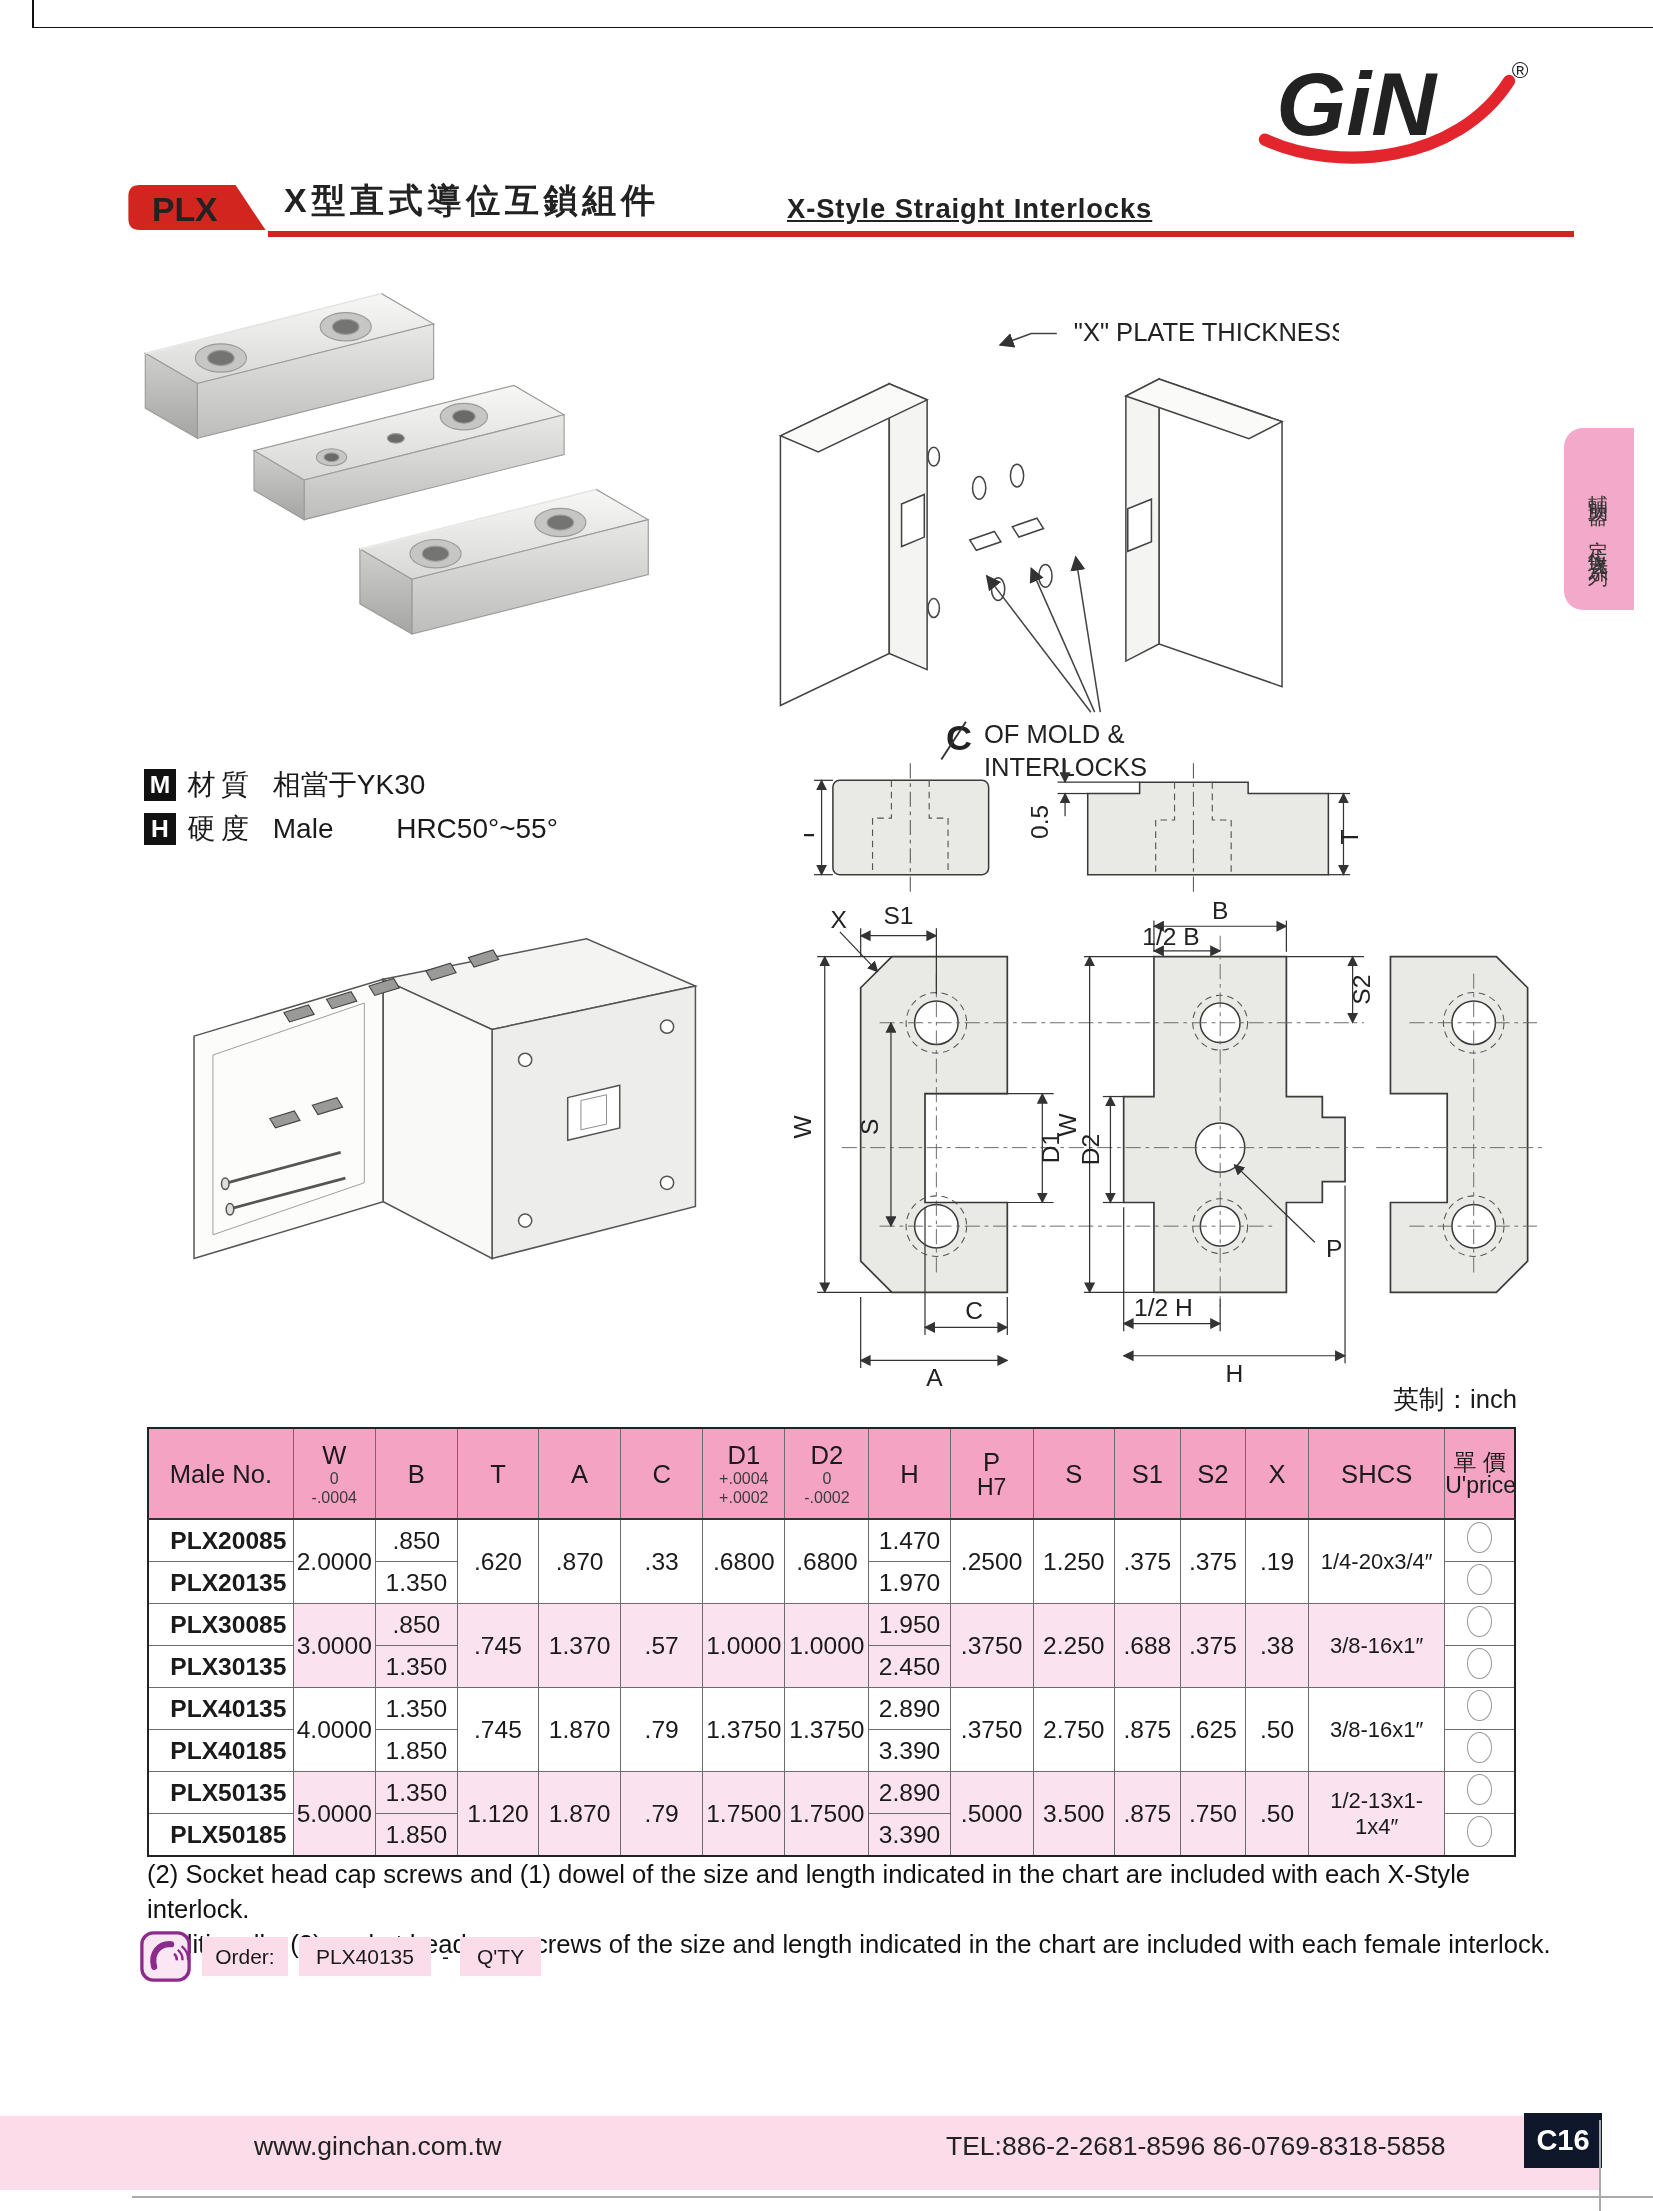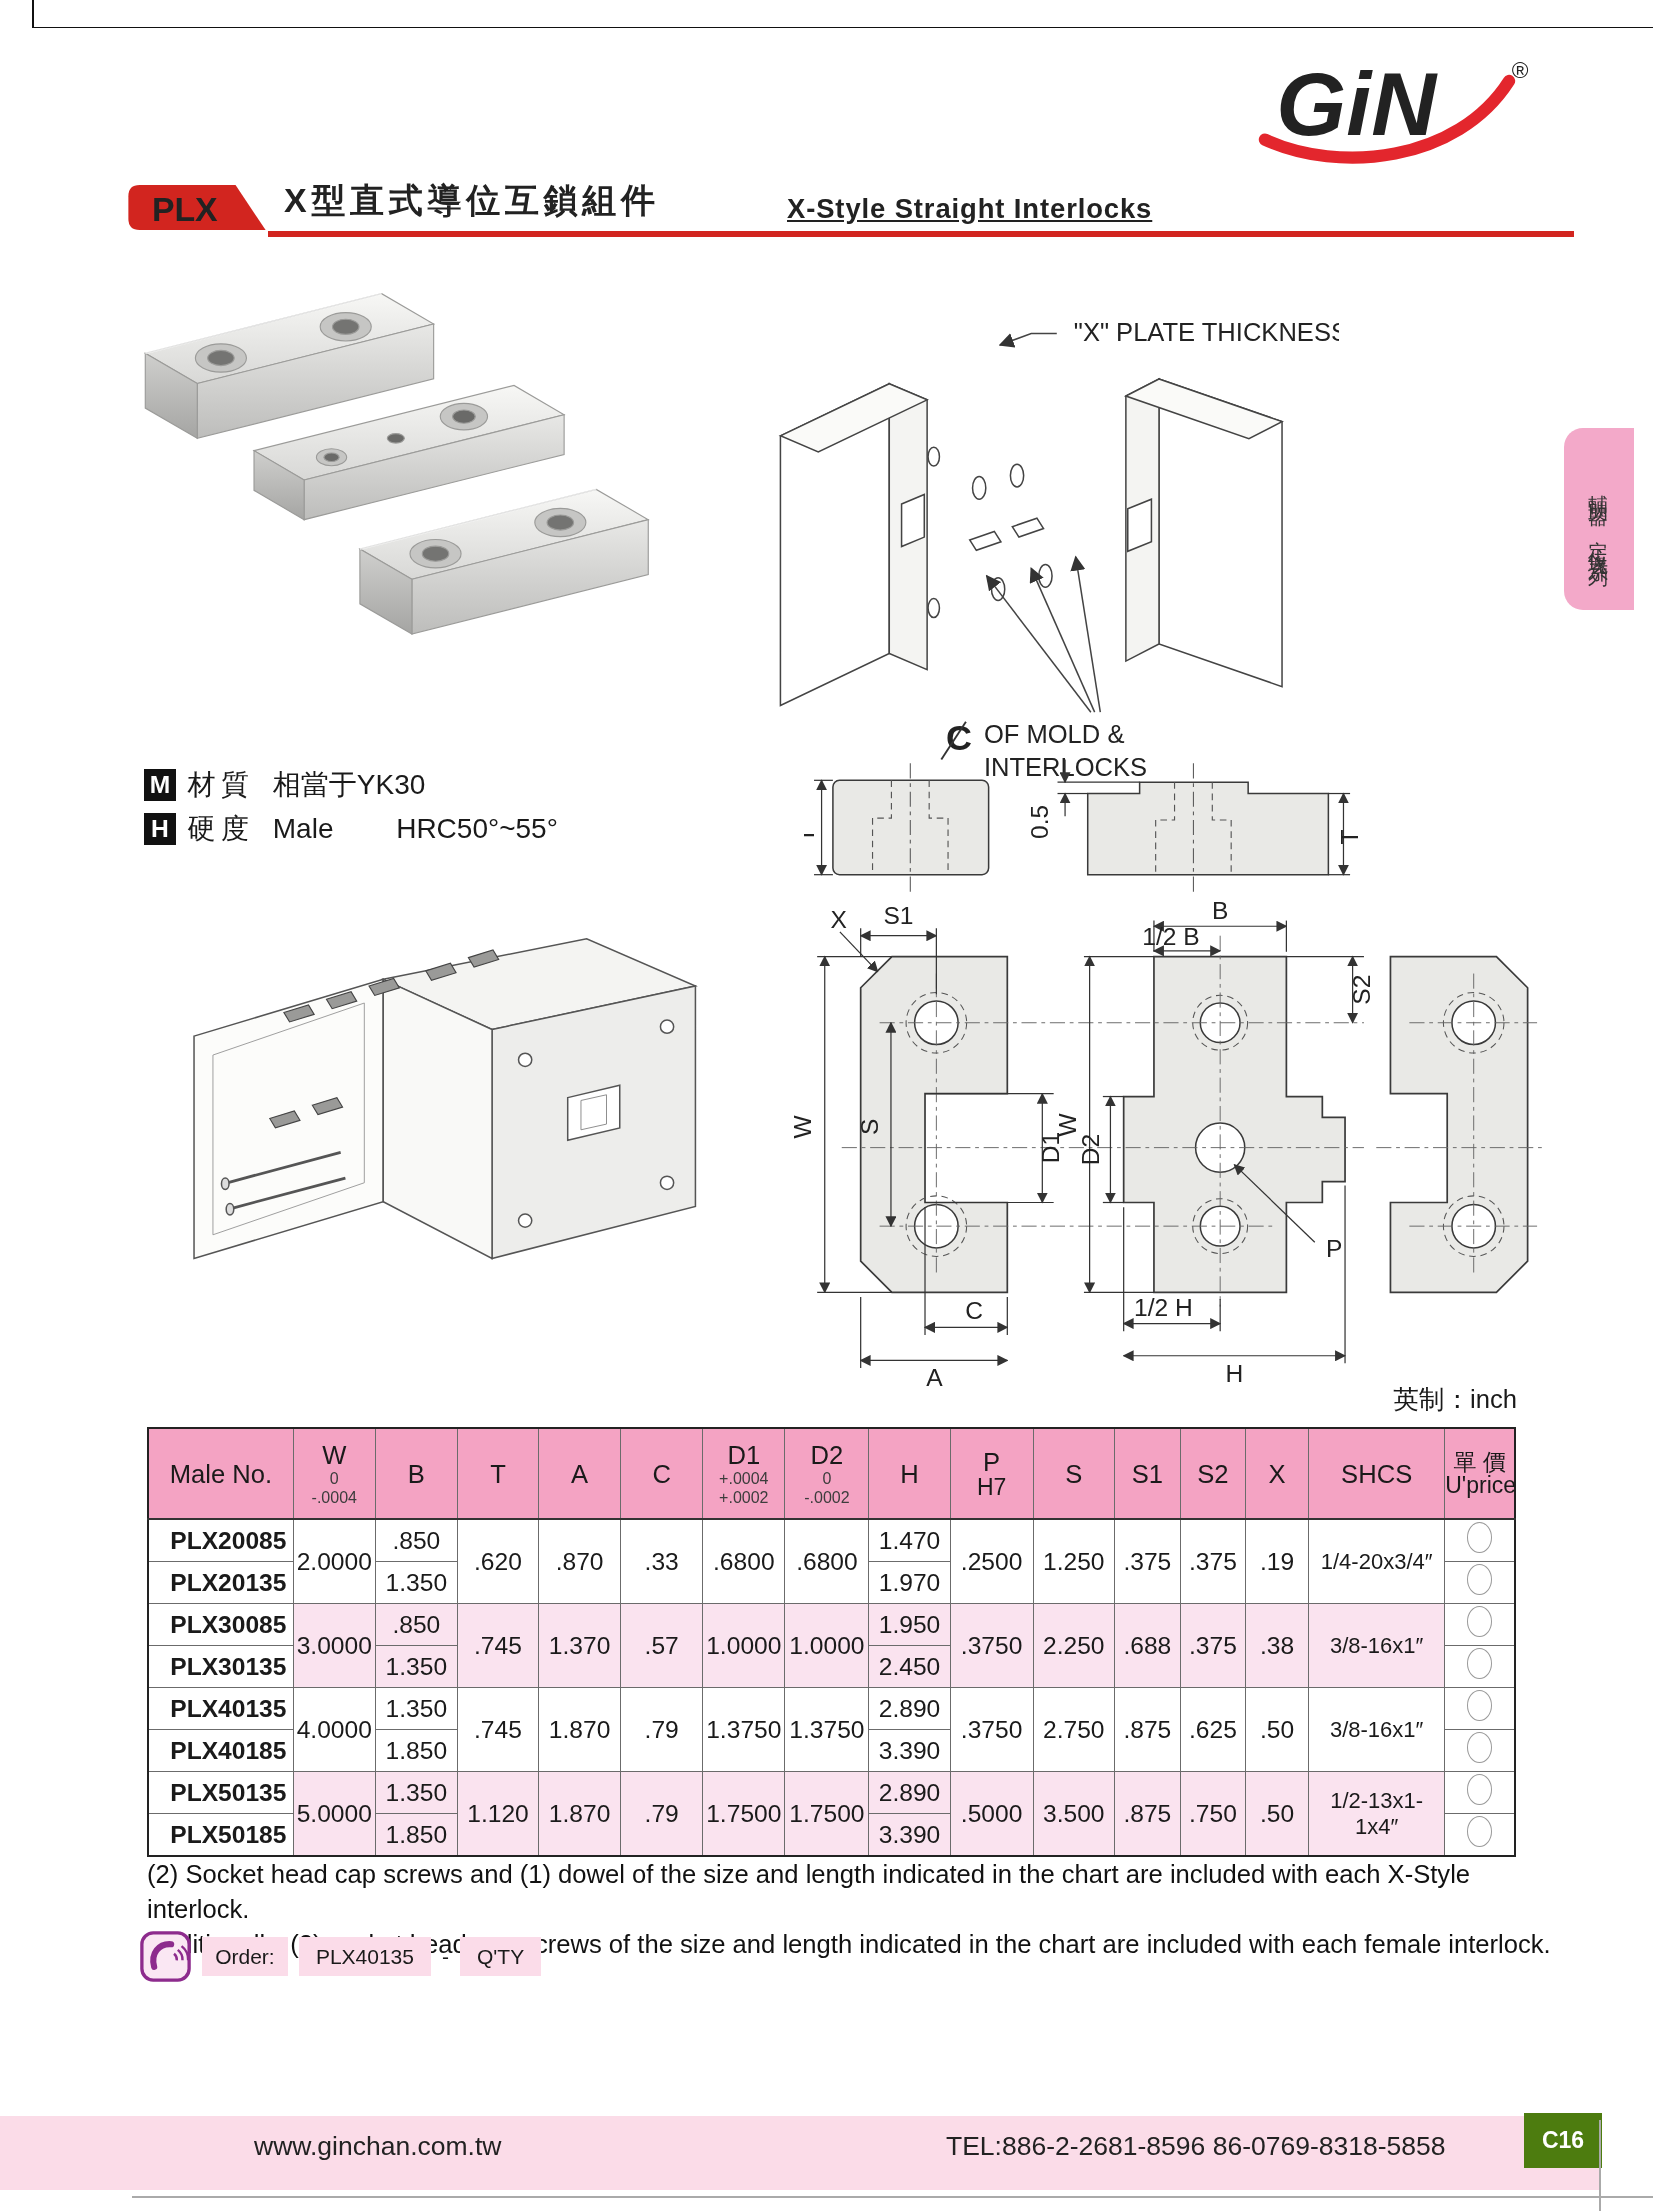--- a/index.html
+++ b/index.html
@@ -49,21 +49,21 @@
   
   .notes{left:147px;top:1857px;width:1410px;font-size:25.6px;line-height:35px;color:#111;}
   .order-row{left:140px;top:1931px;display:flex;align-items:center;gap:11px;font-size:21px;}
   .hl{background:#FBDCE9;padding:7.6px 17px;}
   .order-label{background:#FBDCE9;padding:7.6px 13.2px;}
 
   
   .footer-band{left:0;top:2116px;width:1601px;height:74px;background:#FBDCE8;}
   .footer-web{left:254px;top:2131px;font-size:26.5px;color:#222;}
   .footer-tel{left:946px;top:2131px;font-size:26.5px;color:#222;}
-  .page-code{left:1524px;top:2113px;width:78px;height:55px;background:#4d7c0f;color:#fff;font-size:23px;font-weight:bold;display:flex;align-items:center;justify-content:center;}
+  .page-code{left:1524px;top:2113px;width:78px;height:55px;background:#0f172a;color:#fff;font-size:29px;font-weight:bold;display:flex;align-items:center;justify-content:center;}
   .trim-h{left:132px;top:2196px;right:0;height:1.9px;background:#aaa;}
   .trim-v{left:1599px;top:2120px;width:1.9px;height:92px;background:#aaa;}
 
   svg text{font-family:"Liberation Sans","DejaVu Sans",sans-serif;fill:#222;}
   .dimtxt{font-size:26px;}
   .lbl{font-size:27px;}
 </style>
 </head>
 <body>
 

